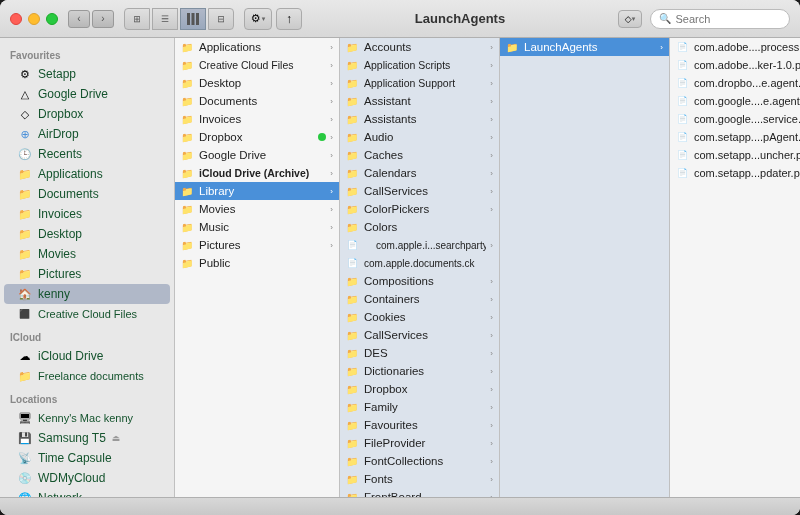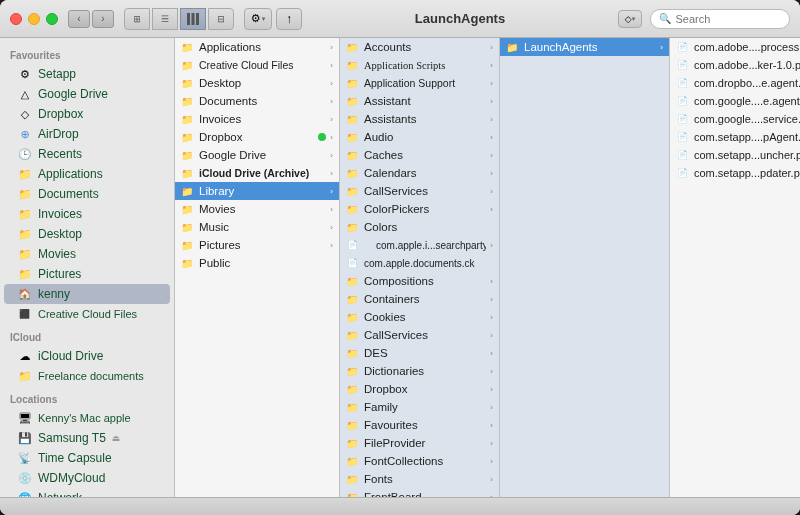--- a/index.html
+++ b/index.html
@@ -389,21 +389,21 @@
         <span class="sidebar-item-label">iCloud Drive</span>
       </div>
       <div class="sidebar-item">
         <span class="sidebar-item-icon" style="color:#5b9bd5;">📁</span>
         <span class="sidebar-item-label" style="font-size:11px;">Freelance documents</span>
       </div>
 
       <div class="sidebar-section-label">Locations</div>
       <div class="sidebar-item">
         <span class="sidebar-item-icon">🖥</span>
-        <span class="sidebar-item-label" style="font-size:11px;">Kenny's Mac apple</span>
+        <span class="sidebar-item-label" style="font-size:11px;">Kenny's Mac kenny</span>
       </div>
       <div class="sidebar-item">
         <span class="sidebar-item-icon">💾</span>
         <span class="sidebar-item-label">Samsung T5</span>
         <span style="font-size:9px; color:#999;">⏏</span>
       </div>
       <div class="sidebar-item">
         <span class="sidebar-item-icon">📡</span>
         <span class="sidebar-item-label">Time Capsule</span>
       </div>
@@ -488,21 +488,21 @@
       </div>
 
       <div class="column col-2" style="width:155px; background:#dce3ec;">
         <div class="col-item">
           <span class="col-item-icon" style="color:#5b9bd5;">📁</span>
           <span class="col-item-label">Accounts</span>
           <span class="col-item-arrow">›</span>
         </div>
         <div class="col-item">
           <span class="col-item-icon" style="color:#5b9bd5;">📁</span>
-          <span class="col-item-label" style="font-size:10.5px;font-family:Liberation Serif, serif;">Application Scripts</span>
+          <span class="col-item-label" style="font-size:10.5px;">Application Scripts</span>
           <span class="col-item-arrow">›</span>
         </div>
         <div class="col-item">
           <span class="col-item-icon" style="color:#5b9bd5;">📁</span>
           <span class="col-item-label" style="font-size:10.5px;">Application Support</span>
           <span class="col-item-arrow">›</span>
         </div>
         <div class="col-item">
           <span class="col-item-icon" style="color:#5b9bd5;">📁</span>
           <span class="col-item-label">Assistant</span>

